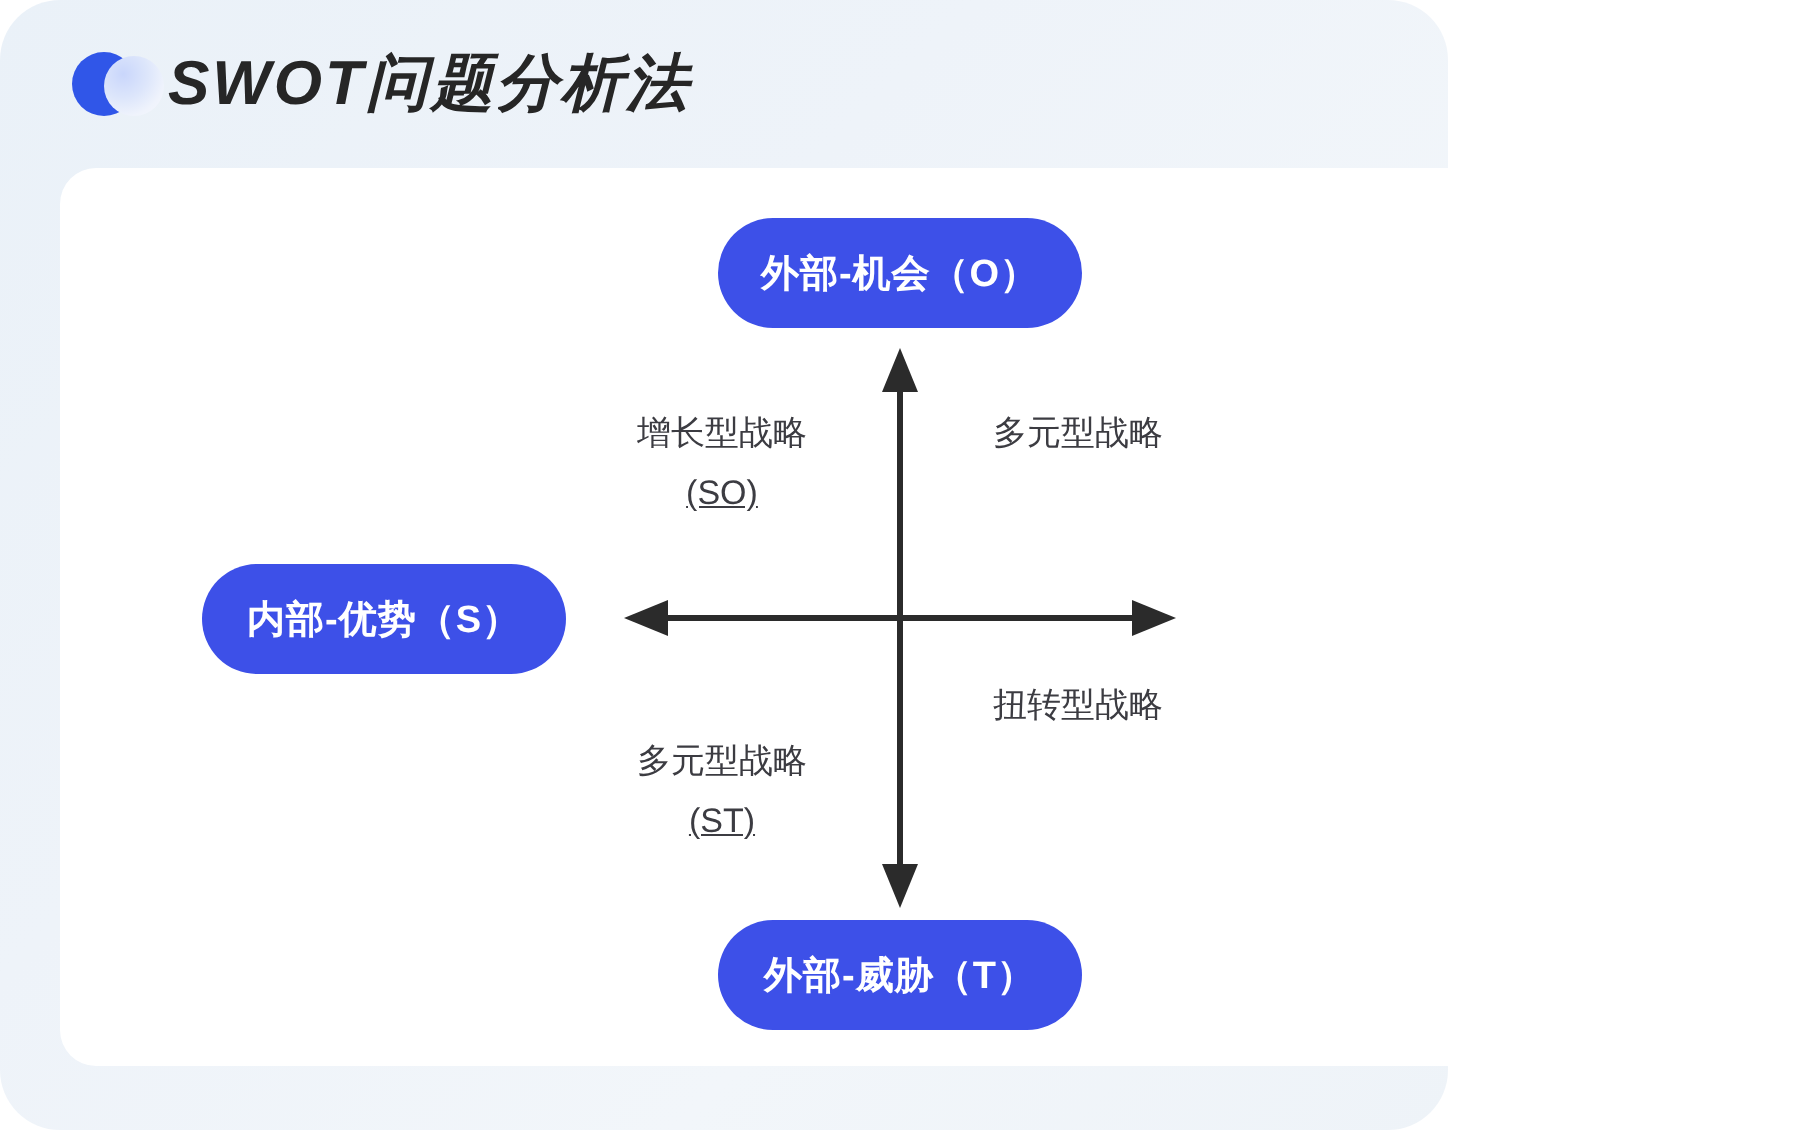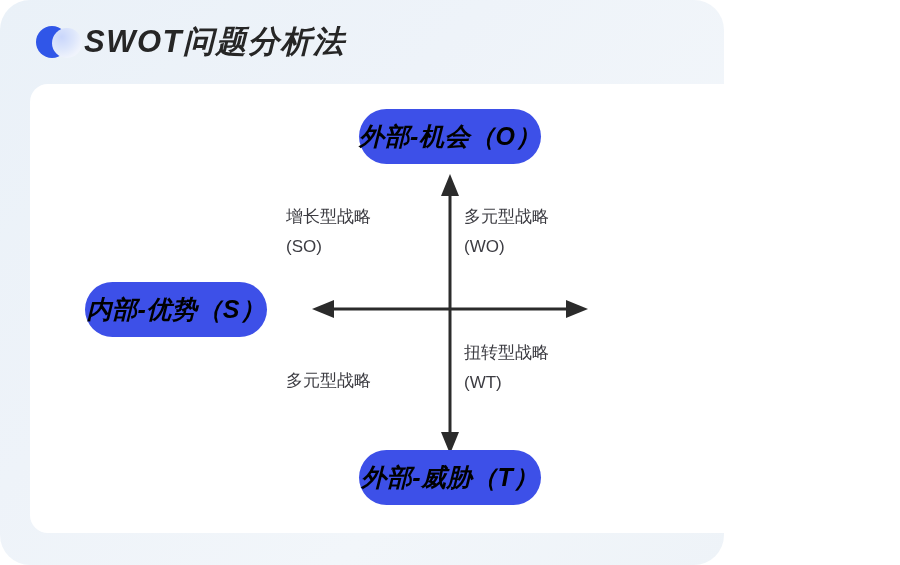--- a/index.html
+++ b/index.html
@@ -90,58 +90,57 @@
     width: 840px;
     height: 449px;
     background: #ffffff;
     border-radius: 18px;
   }
 
   
   .pill {
     position: absolute;
     background: #3d50e8;
-    color: #000000;
+    color: #ffffff;
     border-radius: 30px;
-    font-size: 25px;
+    font-size: 19px;
     font-weight: bold;
     display: flex;
     align-items: center;
     justify-content: center;
     white-space: nowrap;
     letter-spacing: 0.5px;
     box-sizing: border-box;
-    font-style: italic;
   }
   .pill-top    { left: 329px; top: 25px;  width: 182px; height: 55px; }
-  .pill-bottom { left: 329px; top: 366px; width: 182px; height: 55px; }
-  .pill-left   { left: 55px;  top: 198px; width: 182px; height: 55px; }
+  .pill-bottom { left: 329px; top: 376px; width: 182px; height: 55px; }
+  .pill-left   { left: 71px;  top: 198px; width: 182px; height: 55px; }
   .pill-right  { left: 591px; top: 198px; width: 182px; height: 55px; }
 
   
   .axes {
     position: absolute;
     left: 0;
     top: 0;
     width: 840px;
     height: 449px;
     pointer-events: none;
   }
 
   
   .quad {
     position: absolute;
     width: 150px;
-    text-align: left;
+    text-align: center;
     color: #3c3c42;
     font-size: 17px;
     line-height: 30px;
     white-space: nowrap;
   }
-  .quad .code { display: block; }
+  .quad .code { display: block; text-decoration: underline; }
   .quad-so { left: 256px; top: 118px; }
   .quad-wo { left: 434px; top: 118px; }
   .quad-st { left: 256px; top: 254px; margin-top: 28px; }
   .quad-wt { left: 434px; top: 254px; }
 </style>
 </head>
 <body>
 
 <div class="page">
 
@@ -176,26 +175,25 @@
 
     <div class="pill pill-left">内部-优势（S）</div>
 
     <div class="quad quad-so">
       <span>增长型战略</span>
       <span class="code">(SO)</span>
     </div>
 
     <div class="quad quad-wo">
       <span>多元型战略</span>
-      <span class="code">(WO)</span>
     </div>
 
     <div class="quad quad-st">
       <span>多元型战略</span>
+      <span class="code">(ST)</span>
     </div>
 
     <div class="quad quad-wt">
       <span>扭转型战略</span>
-      <span class="code">(WT)</span>
     </div>
 
   </div>
 </div>
 
 </body></html>

